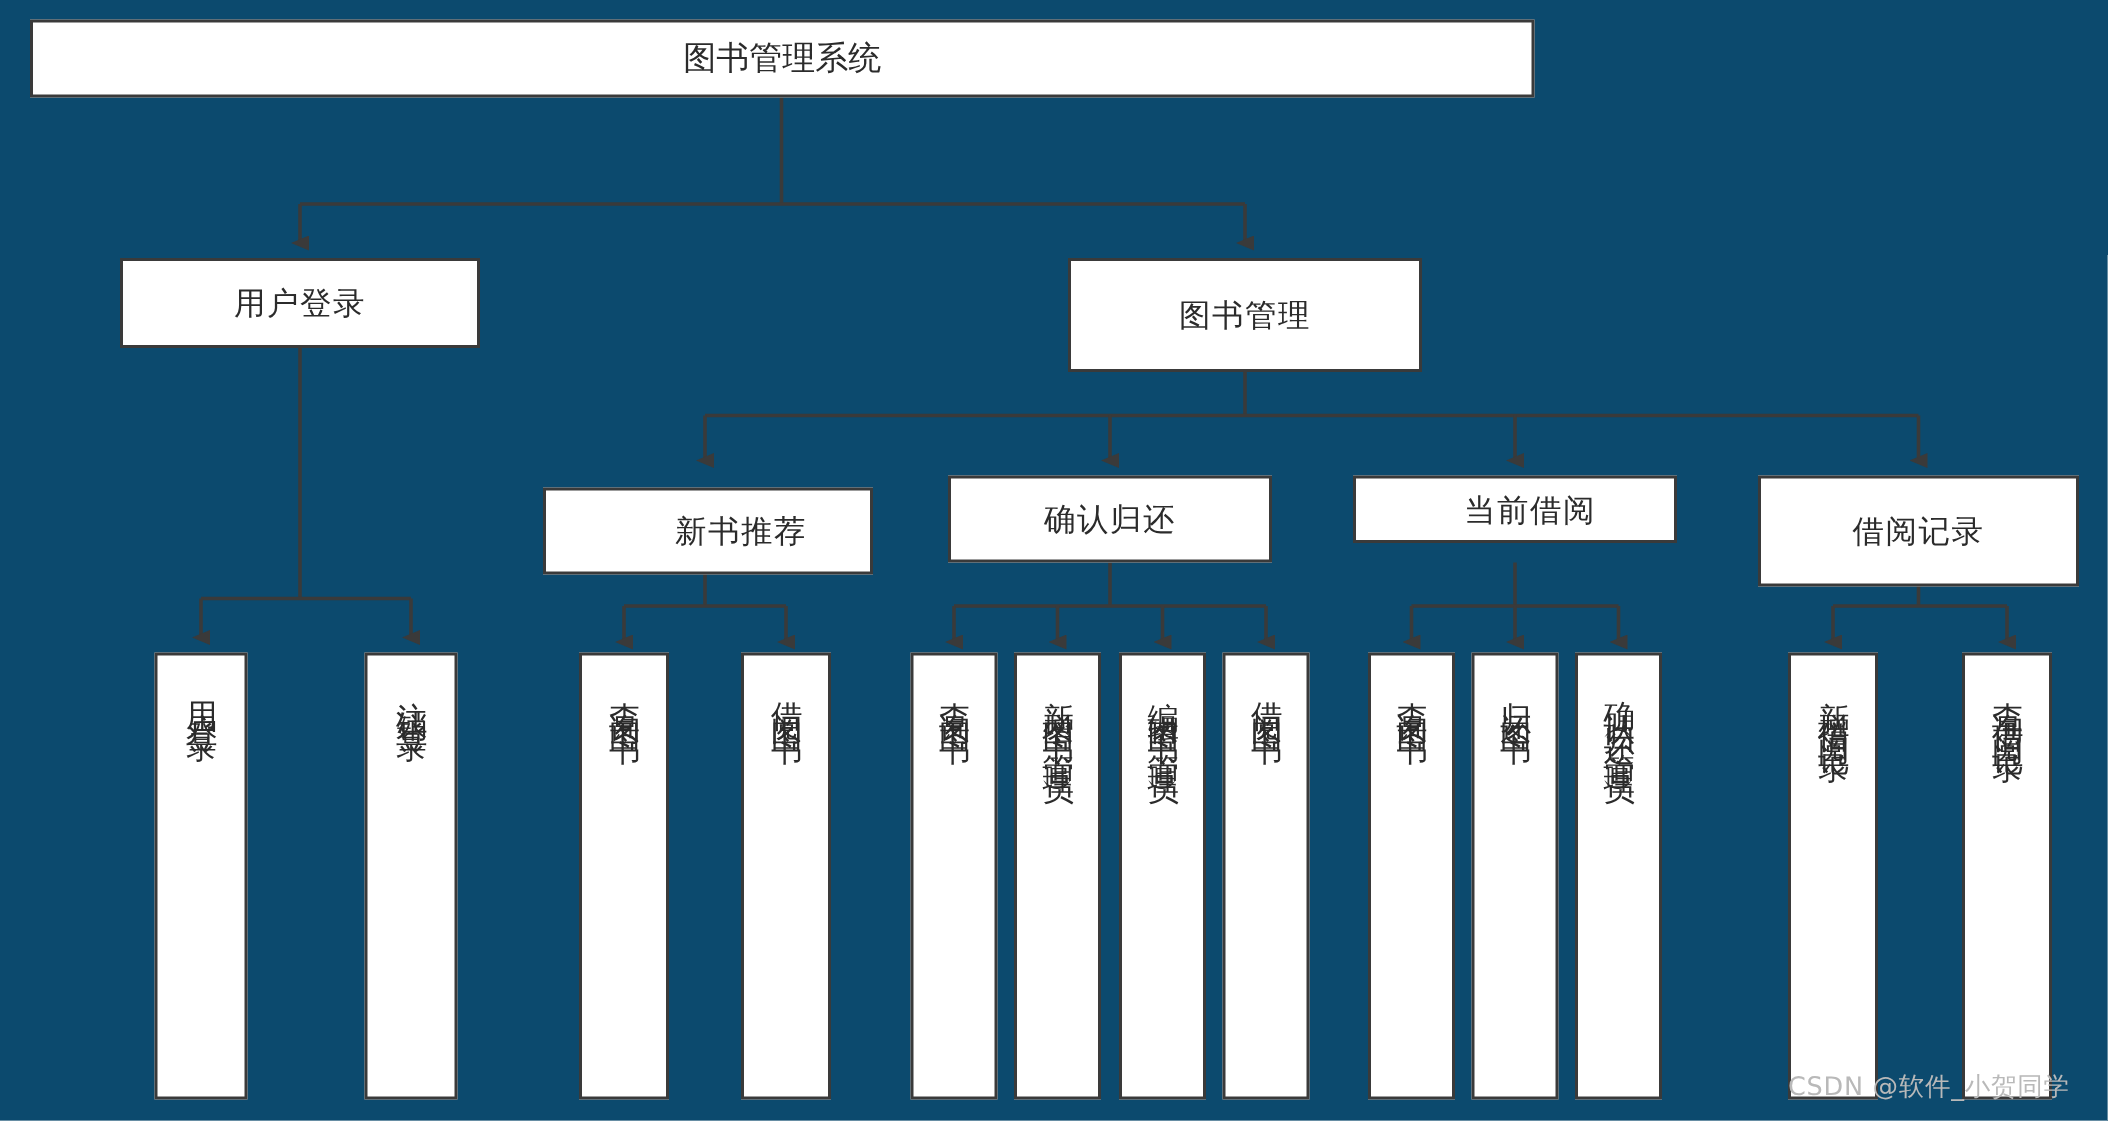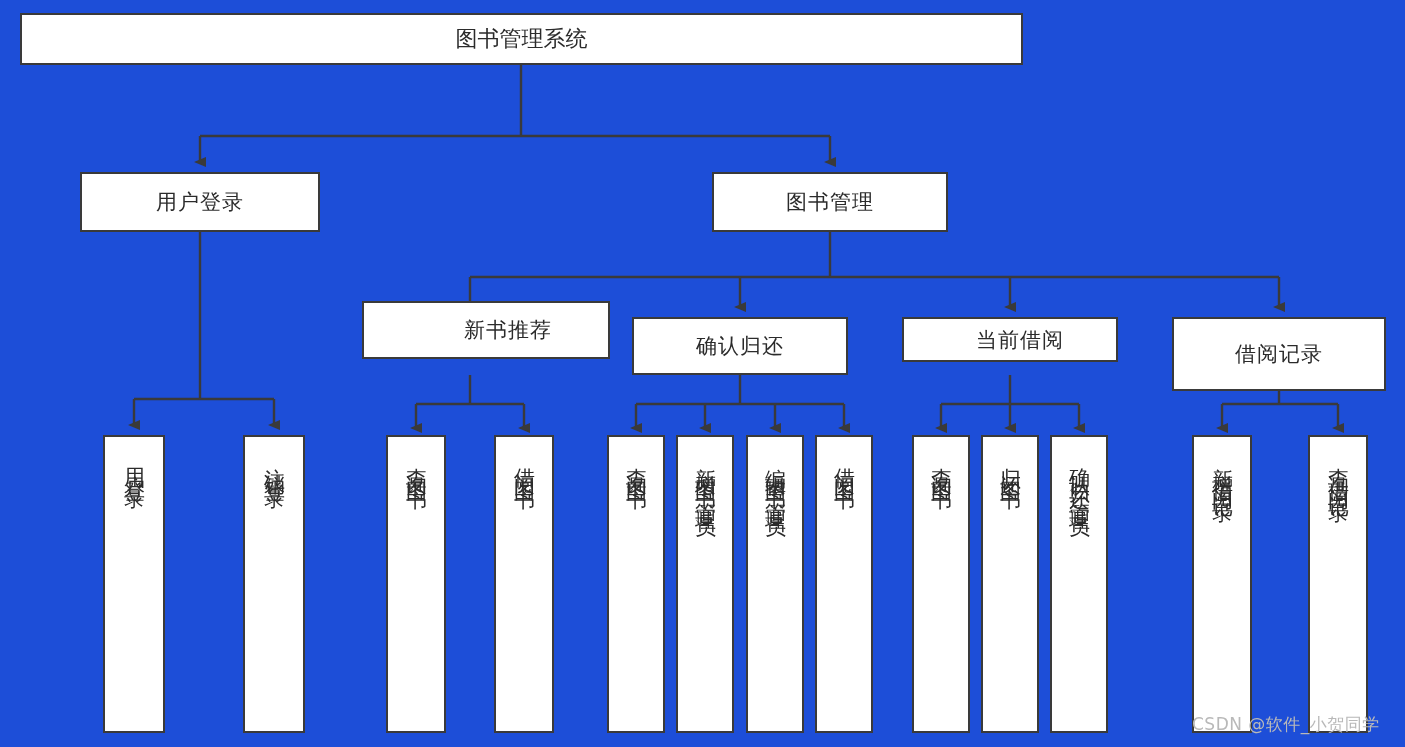--- a/index.html
+++ b/index.html
@@ -1,17 +1,17 @@
 <!DOCTYPE html>
 <html><head>
 <meta charset="utf-8">
 <style>
   html,body{margin:0;padding:0;background:#ffffff;}
   body{width:1405px;height:747px;font-family:"DejaVu Sans","Liberation Sans",sans-serif;overflow:hidden;}
-  #stage{position:relative;width:1405px;height:747px;background:#1d4ed8;text-align:right;}
+  #stage{position:relative;width:1405px;height:747px;background:#0c4a6e;text-align:right;}
 
   svg#wires{position:absolute;left:0;top:0;width:1405px;height:747px;pointer-events:none;}
 
   .node{
     position:absolute;
     box-sizing:border-box;
     background:#ffffff;
     border:2px solid #3a3a3a;
     display:flex;
     align-items:center;
@@ -106,25 +106,25 @@
   </svg>
 
   <div class="node root" style="left:20px;top:13px;width:1003px;height:52px;">
     <span>图书管理系统</span>
   </div>
 
   <div class="node h" style="left:80px;top:172px;width:240px;height:60px;">
     <span>用户登录</span>
   </div>
 
-  <div class="node h" style="left:712px;top:172px;width:236px;height:60px;">
+  <div class="node h" style="left:712px;top:172px;width:236px;height:76px;">
     <span>图书管理</span>
   </div>
 
-  <div class="node h" style="left:362px;top:301px;width:248px;height:58px;padding-left:44px;">
+  <div class="node h" style="left:362px;top:325px;width:220px;height:58px;padding-left:44px;">
     <span>新书推荐</span>
   </div>
 
   <div class="node h" style="left:632px;top:317px;width:216px;height:58px;">
     <span>确认归还</span>
   </div>
 
   <div class="node h" style="left:902px;top:317px;width:216px;height:45px;padding-left:20px;">
     <span>当前借阅</span>
   </div>

